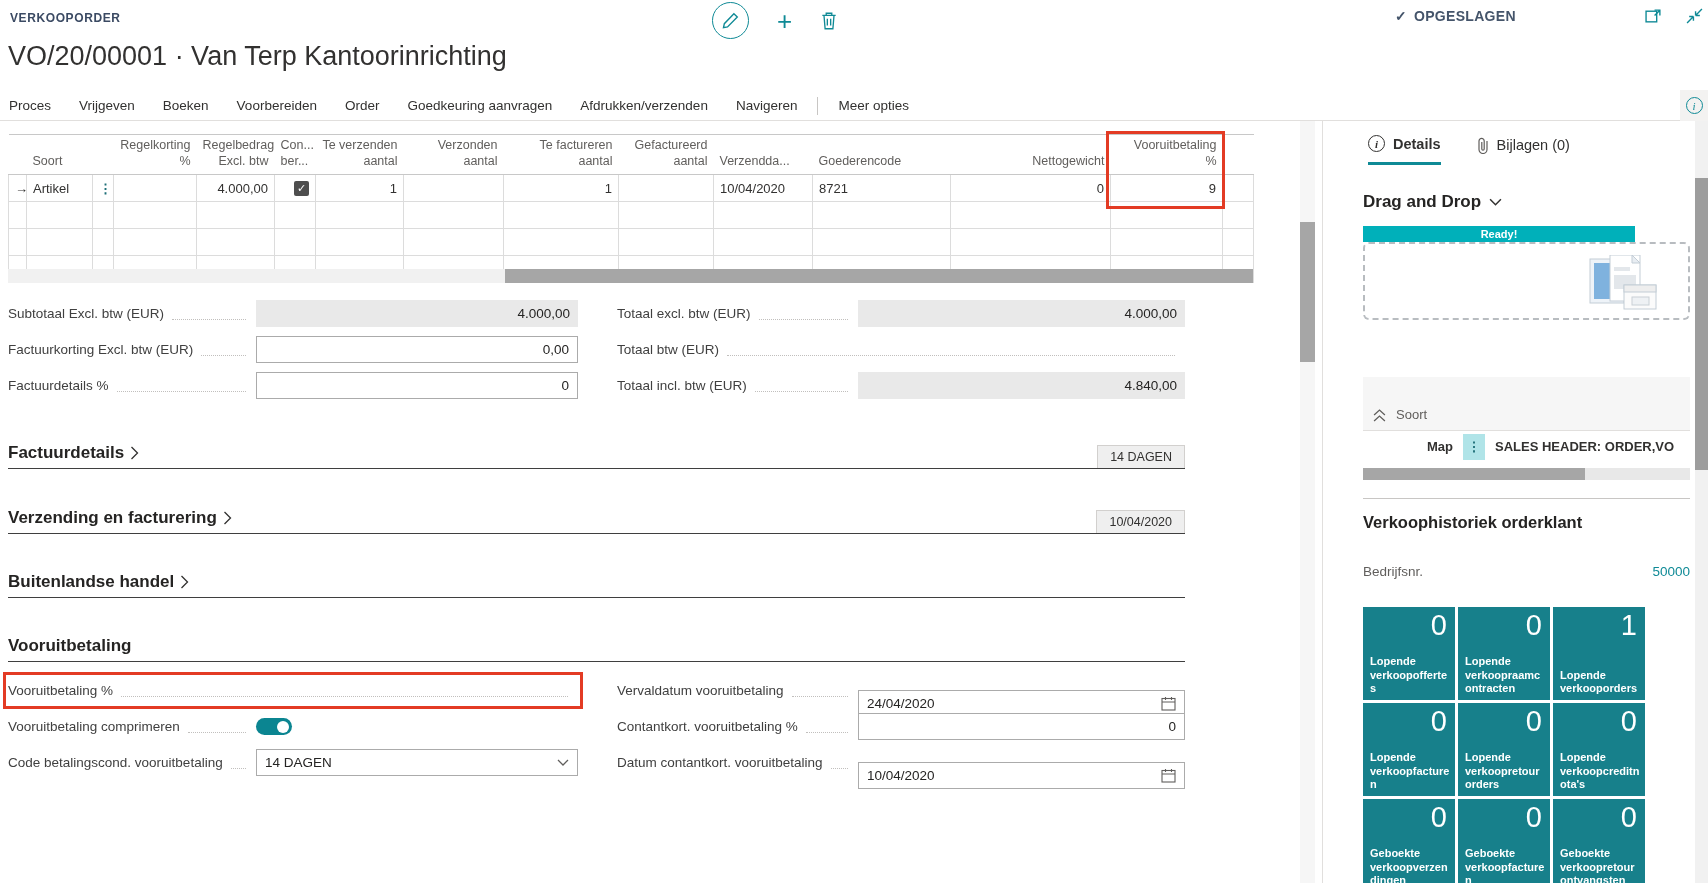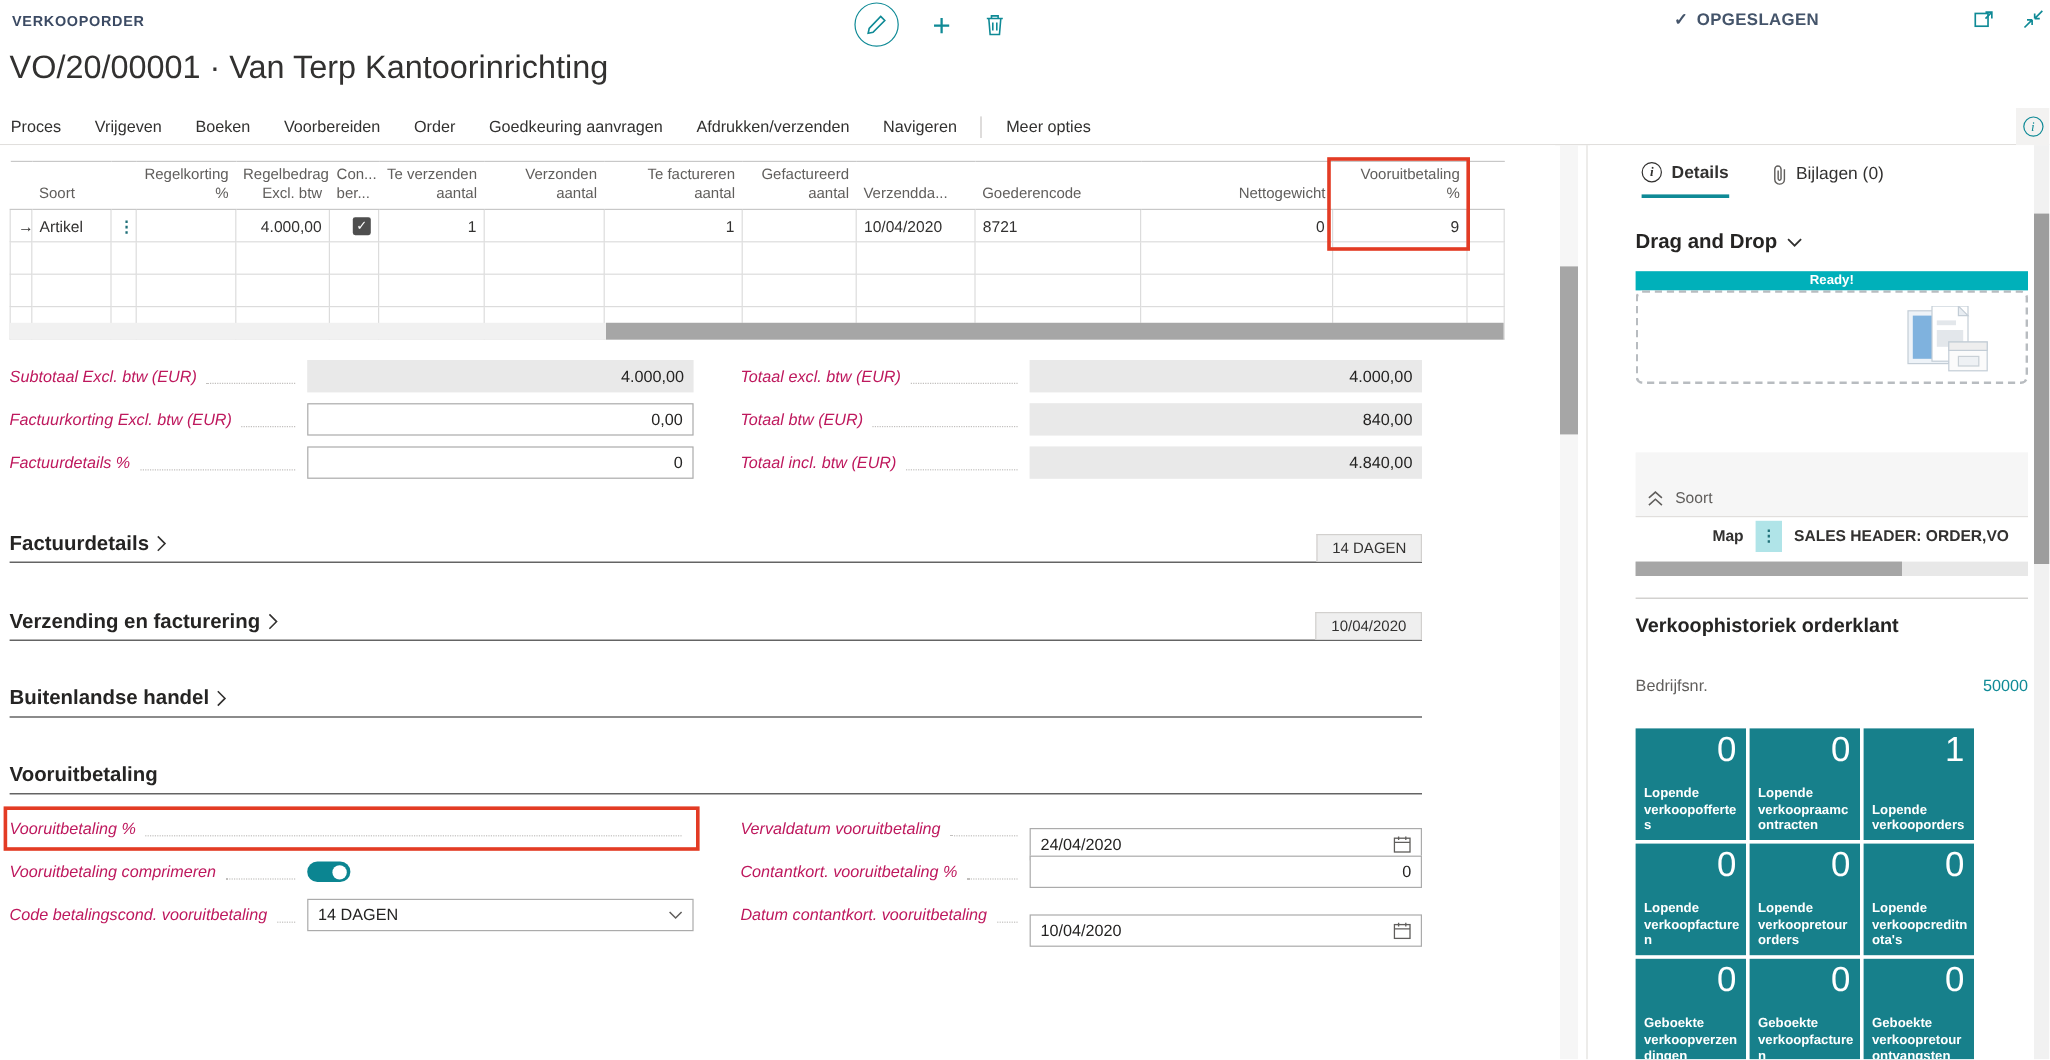--- a/index.html
+++ b/index.html
@@ -48,21 +48,21 @@
   td.dots-cell { background:#b0e4e8; text-align:center; color:#1f6f78; font-weight:bold; padding:0; }
   .chk { width:15px; height:15px; background:#4e4e4e; border-radius:2px; margin-left:auto;
     display:flex; align-items:center; justify-content:center; color:#fff; font-size:11px; }
   #redbox-col { position:absolute; left:1106px; top:10px; width:119px; height:78px;
     border:3px solid #e33b24; pointer-events:none; }
   #hscroll { position:absolute; left:8px; top:148px; width:1245px; height:14px; background:#f1f1f1; }
   #hscroll .thumb { position:absolute; left:497px; top:0; width:748px; height:14px; background:#a6a6a6; }
 
   
   .field-row { position:absolute; display:flex; align-items:center; height:27px; }
-  .flabel { font-size:13.5px; color:#be185d; white-space:nowrap;font-style:italic; }
+  .flabel { font-size:13.5px; color:#404040; white-space:nowrap; }
   .leader { flex:1; margin:0 10px 0 8px; border-bottom:1px dotted #c1bfbd; height:46%; min-width:12px; }
   .fbox { width:322px; height:27px; border:1px solid #ababab; background:#fff; display:flex;
     align-items:center; justify-content:flex-end; padding:0 8px; font-size:13.5px; color:#252423; }
   .fbox.ro { background:#e9e9e9; border:none; }
   .fr-left { left:8px; width:570px; }
   .fr-right { left:617px; width:568px; }
   .fr-right .fbox { width:327px; }
 
   
   .section { position:absolute; left:8px; width:1177px; height:26px; border-bottom:1px solid #3f3f3f; }
@@ -92,21 +92,21 @@
 
   
   #factbox { position:absolute; left:1325px; top:121px; width:370px; height:762px; background:#fff;
     overflow:hidden; }
   .tabs { position:absolute; left:43px; top:14px; display:flex; gap:36px; }
   .tab { display:flex; gap:8px; align-items:center; font-size:14.5px; color:#323130;
     padding-bottom:10px; }
   .tab.active { font-weight:bold; border-bottom:3px solid #0f8a96; }
   .dd-head { position:absolute; left:38px; top:71px; font-size:17px; font-weight:bold; color:#252423;
     display:flex; gap:8px; align-items:center; }
-  .ready-bar { position:absolute; left:38px; top:105px; width:327px; height:16px; background:#00b0ba;
+  .ready-bar { position:absolute; left:38px; top:105px; width:272px; height:16px; background:#00b0ba;
     color:#fff; font-size:11px; font-weight:bold; display:flex; align-items:center;
     justify-content:center; }
   .drop-zone { position:absolute; left:38px; top:121px; width:327px; height:78px;
     border:2px dashed #b8bcc0; border-radius:6px; background:#fff; }
   .drop-art { position:absolute; right:28px; top:11px; }
 
   .sort-card { position:absolute; left:38px; top:256px; width:327px; }
   .sort-hdr { height:53px; background:#f6f6f6; display:flex; align-items:flex-end; gap:10px;
     padding:0 0 8px 10px; font-size:13px; color:#605e5c; }
   .sort-row { height:32px; background:#fff; border-top:1px solid #e1dfdd; display:flex;
@@ -346,23 +346,20 @@
     <div class="field-row fr-right" style="top:179px">
       <span class="flabel">Totaal excl. btw (EUR)</span>
       <span class="leader"></span>
       <div class="fbox ro">
           <span>4.000,00</span>
         </div>
     </div>
     <div class="field-row fr-right" style="top:215px">
       <span class="flabel">Totaal btw (EUR)</span>
       <span class="leader"></span>
-      <div class="fbox ro">
-          <span>840,00</span>
-        </div>
     </div>
     <div class="field-row fr-right" style="top:251px">
       <span class="flabel">Totaal incl. btw (EUR)</span>
       <span class="leader"></span>
       <div class="fbox ro">
           <span>4.840,00</span>
         </div>
     </div>
 
     <div class="section" style="top:322px">

